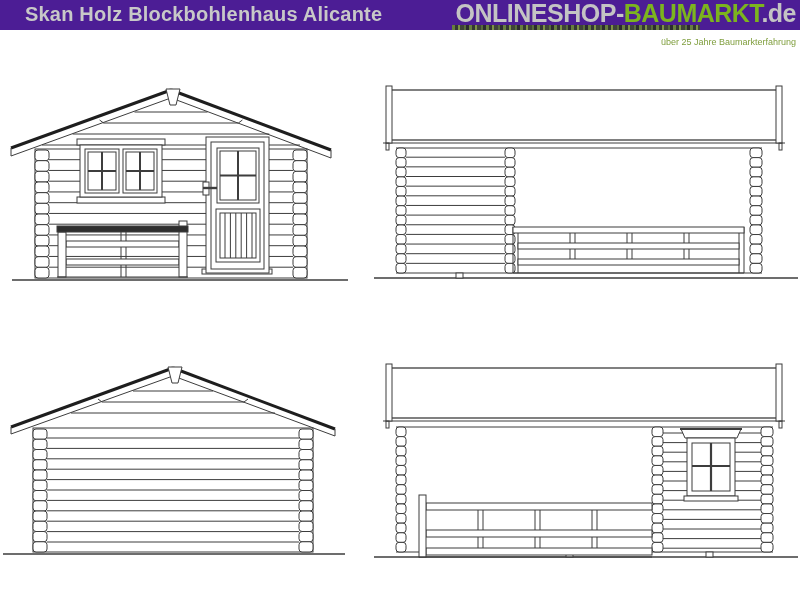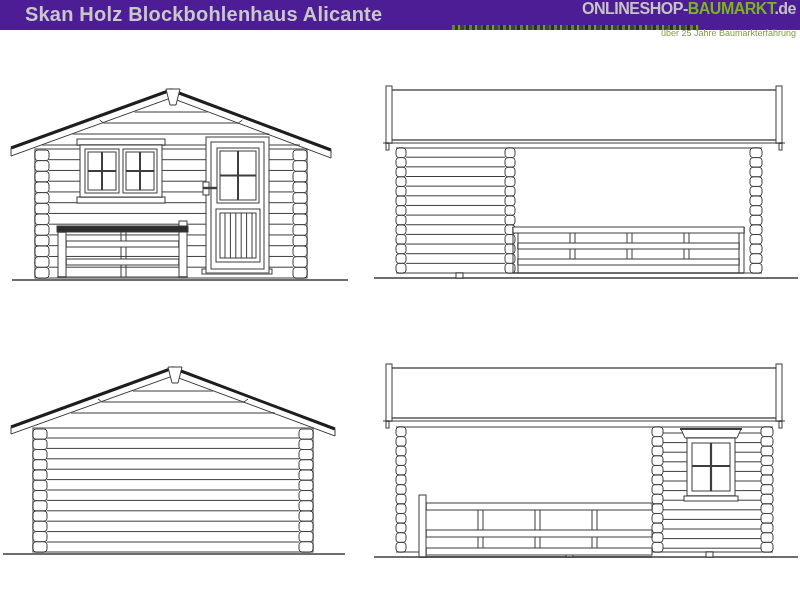--- a/index.html
+++ b/index.html
@@ -13,21 +13,21 @@
   }
   .page-title{
     position:absolute;left:25px;top:3px;
     font-size:20px;font-weight:bold;color:#c8c8c8;letter-spacing:0.2px;
     white-space:nowrap;
   }
   .logo{
     position:absolute;right:4px;top:1px;text-align:right;line-height:1;
   }
   .logo-main{
-    font-size:16px;font-weight:bold;letter-spacing:-0.5px;white-space:nowrap;
+    font-size:25px;font-weight:bold;letter-spacing:-0.5px;white-space:nowrap;
   }
   .logo-gray{color:#c4c4c4;}
   .logo-green{color:#7cb41e;}
   .logo-tagline{
     font-size:9px;color:#7f9e3d;margin-top:12px;white-space:nowrap;
   }
   .pixel-strip{
     position:absolute;left:452px;top:25px;width:248px;height:5px;
     background:repeating-linear-gradient(90deg,
       #6c8f2f 0 3px,#2f3b22 3px 6px,#86a838 6px 8px,

